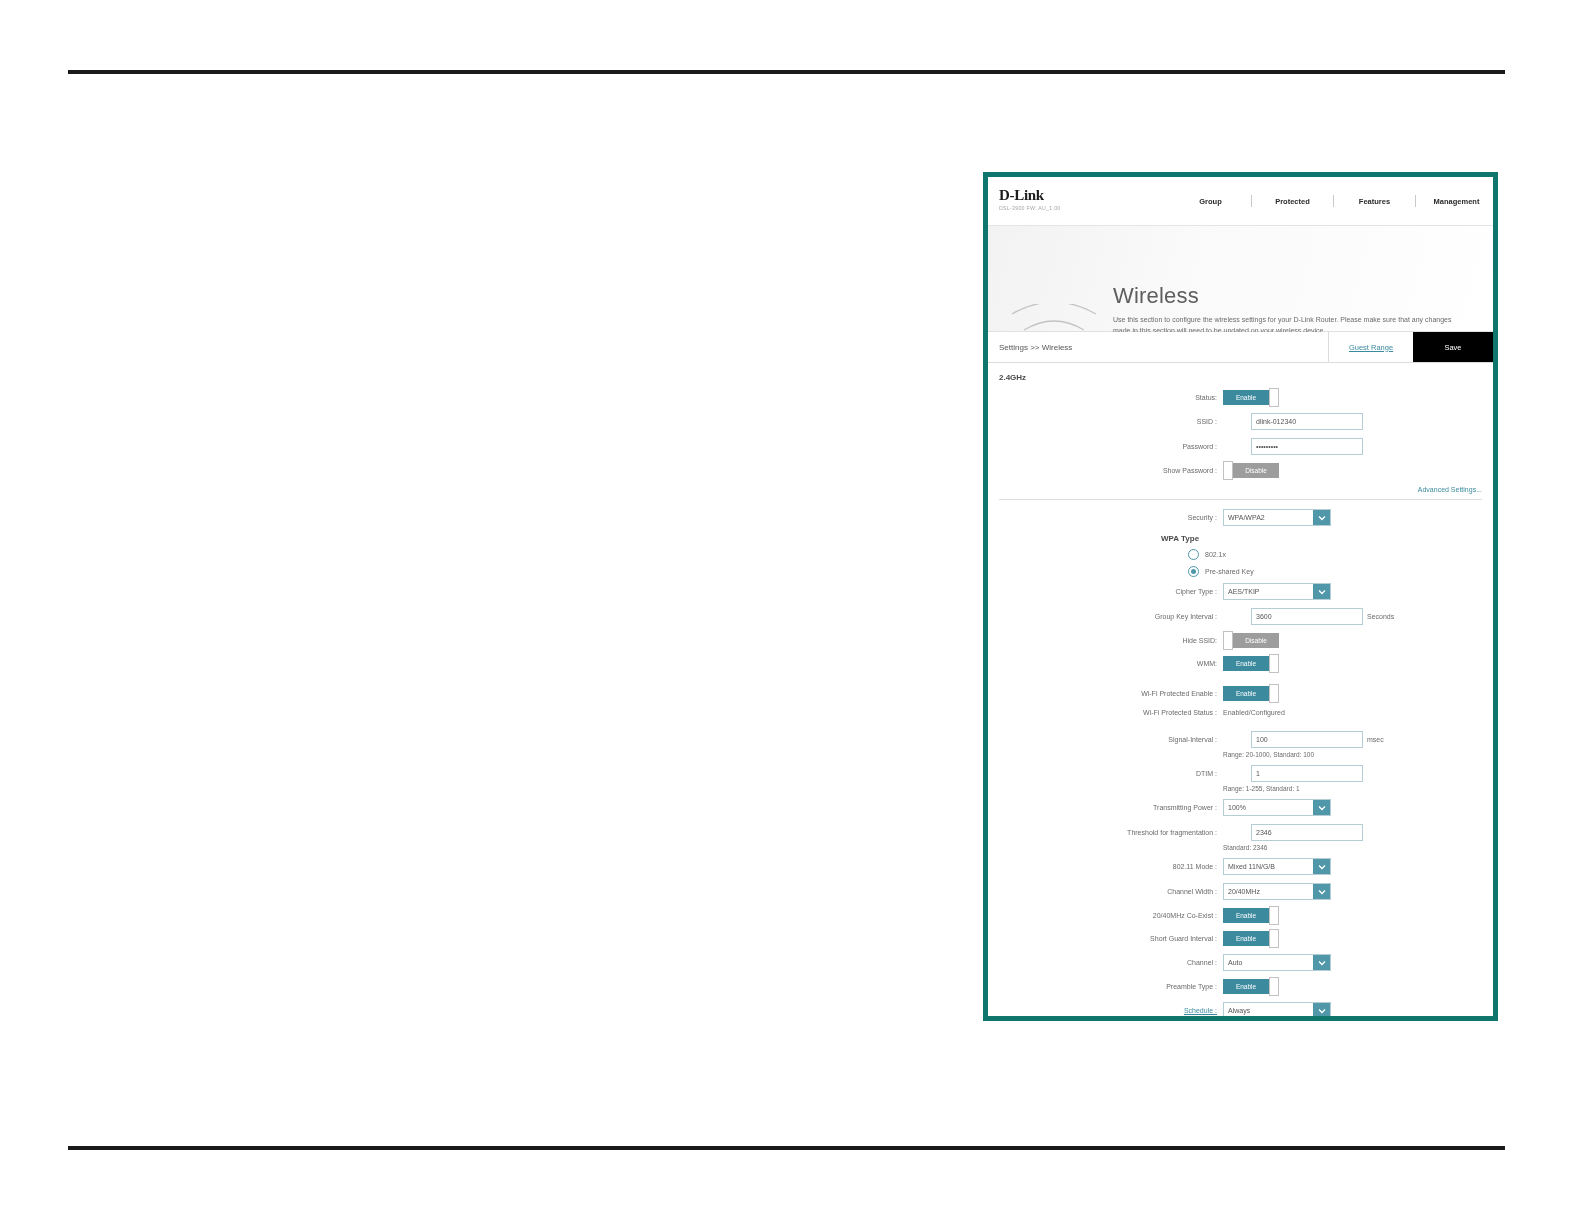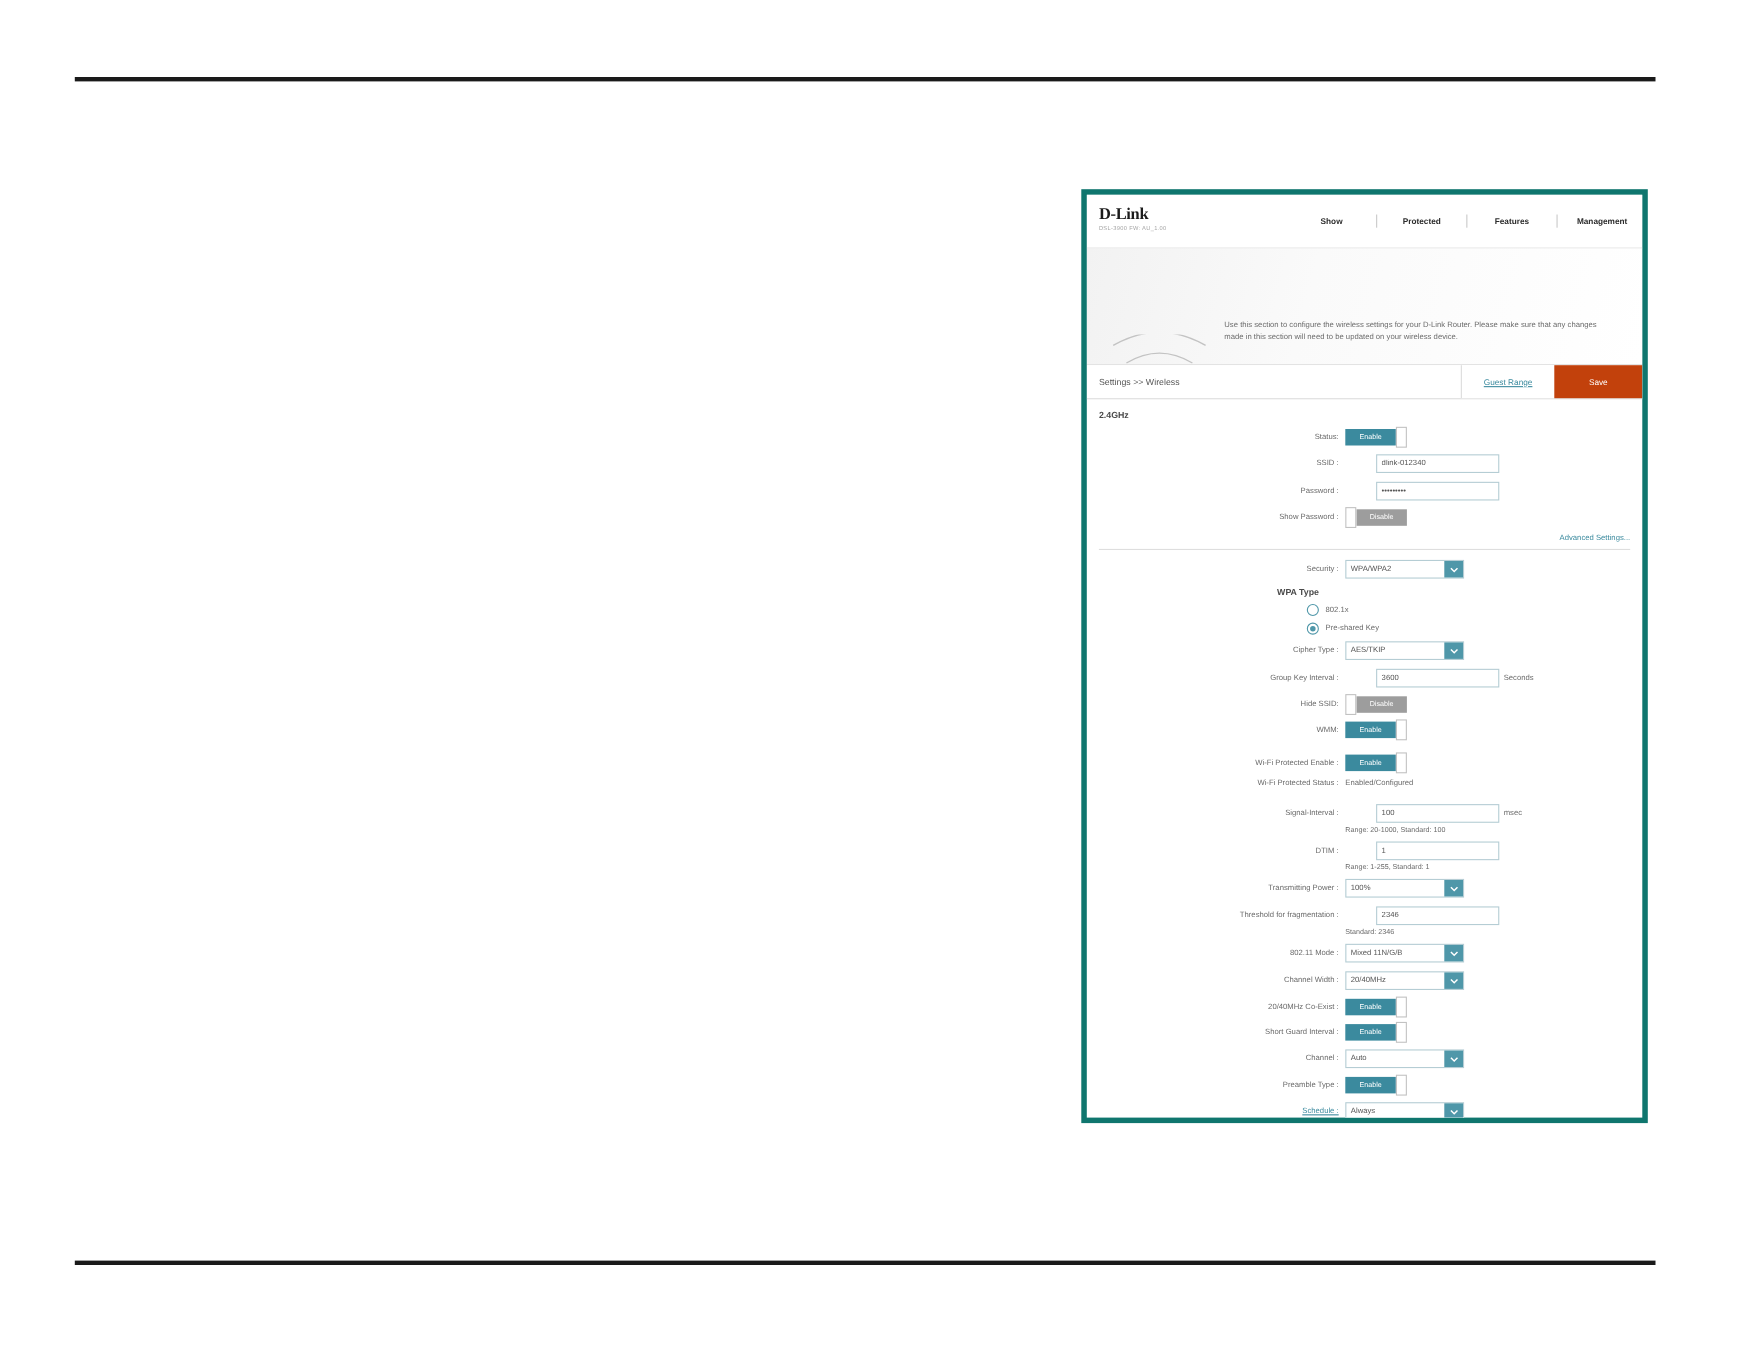--- a/index.html
+++ b/index.html
@@ -161,21 +161,21 @@
     position: absolute;
     right: 0;
     top: 0;
     width: 80px;
     height: 30px;
     display: flex;
     align-items: center;
     justify-content: center;
     font-size: 7.5px;
     color: #ffffff;
-    background: #c2410c;
+    background: #000000;
     cursor: pointer;
   }
 
   
   .form-body {
     position: relative;
     padding: 0 11px;
   }
   .band-label {
     font-size: 8px;
@@ -365,21 +365,21 @@
 <div class="page-rule bottom"></div>
 
 <div class="router-panel">
 
   <div class="nav-bar">
     <div class="brand">
       <div class="brand-logo">D-Link</div>
       <div class="brand-model">DSL-3900  FW: AU_1.00</div>
     </div>
     <div class="nav-menu">
-      <div class="nav-item">Show</div>
+      <div class="nav-item">Group</div>
       <div class="nav-sep"></div>
       <div class="nav-item">Protected</div>
       <div class="nav-sep"></div>
       <div class="nav-item">Features</div>
       <div class="nav-sep"></div>
       <div class="nav-item">Management</div>
     </div>
   </div>
 
   <div class="hero">
@@ -387,20 +387,21 @@
       <svg width="96" height="62" viewBox="0 0 96 62">
         <g fill="none" stroke="#c3c3c3" stroke-width="1.3">
           <path d="M6 10 Q48 -14 90 10"></path>
           <path d="M18 26 Q48 8 78 26"></path>
           <path d="M30 41 Q48 30 66 41"></path>
         </g>
         <path d="M42 54 Q48 49 54 54" fill="none" stroke="#d8d8d8" stroke-width="1.3"></path>
       </svg>
     </div>
     <div class="hero-text">
+      <div class="hero-title">Wireless</div>
       <div class="hero-desc">Use this section to configure the wireless settings for your D-Link Router. Please make sure that any changes made in this section will need to be updated on your wireless device.</div>
     </div>
   </div>
 
   <div class="crumb-bar">
     <div class="crumb-text">Settings &gt;&gt; Wireless</div>
     <div class="guest-zone-btn">Guest Range</div>
     <div class="save-btn">Save</div>
   </div>
 

